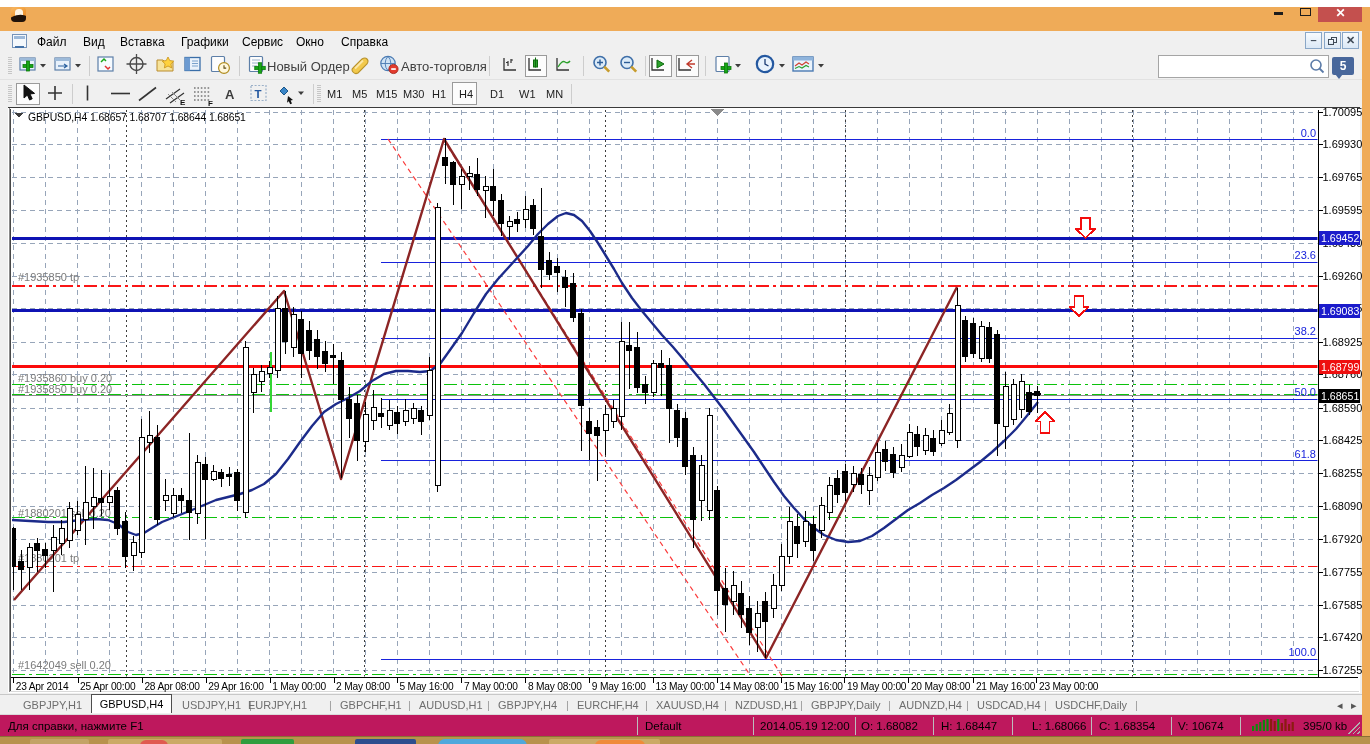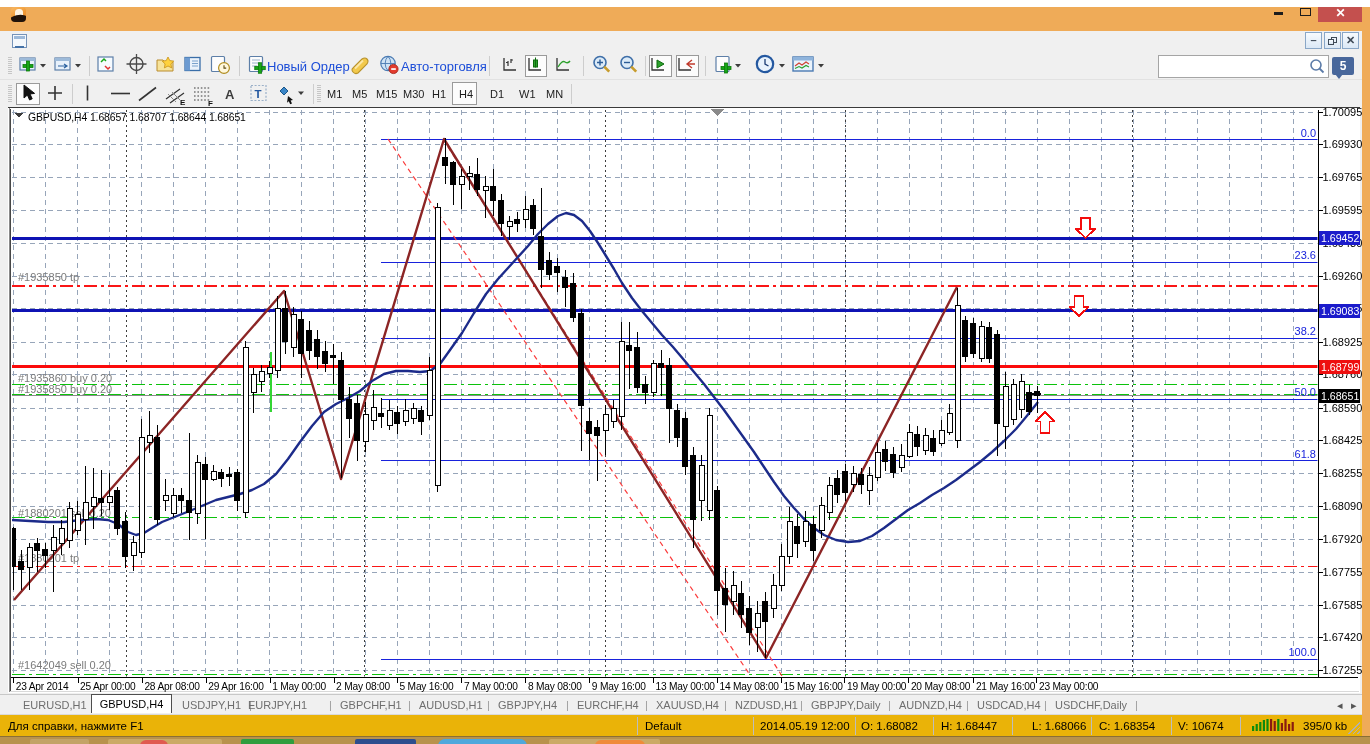--- a/index.html
+++ b/index.html
@@ -25,34 +25,34 @@
 #menubar .mi { position:absolute; top:4px; }
 #menuicon { left:12px; top:34px; width:15px; height:14px; border:1px solid #7593b9; background:#f4f8fc; }
 #menuicon:before { content:""; position:absolute; left:1px; top:1px; width:11px; height:3px; background:#9db9d9; }
 #menuicon:after { content:""; position:absolute; left:2px; top:6px; width:9px; height:5px; border-bottom:2px solid #4472a8; }
 .mdibtn { top:32px; width:17px; height:17px; background:linear-gradient(#f7fbfe,#dbe8f6); border:1px solid #8aa7c7; color:#3f4b58; text-align:center; font-size:11px; line-height:15px; font-weight:bold; }
 
 #tb1 { left:0; top:52px; width:1362px; height:28px; background:#f0f0f0; border-bottom:1px solid #e2e2e2; }
 #tb2 { left:0; top:81px; width:1362px; height:42px; background:#f0f0f0; }
 .grip { top:5px; width:4px; height:18px; background:repeating-linear-gradient(#c6c6c6 0 1px, #f0f0f0 1px 2px); }
 .tsep { top:4px; width:1px; height:20px; background:#cdcdcd; }
-.tbtxt { position:absolute; font-size:13px; color:#1d4ed8; top:7px; }
+.tbtxt { position:absolute; font-size:13px; color:#404040; top:7px; }
 .tfbtn { position:absolute; font-size:11px; color:#1c1c1c; top:7px; }
 #chartline { left:8px; top:107px; width:1352px; height:2px; background:#3a3a3a; }
 #searchbox { left:1158px; top:55px; width:171px; height:23px; background:#fff; border:1px solid #a5a5a5; }
 #cmicon { left:1332px; top:57px; width:22px; height:18px; background:#48679b; border-radius:2px; color:#fff; font-size:12px; font-weight:bold; text-align:center; line-height:18px; }
 #cmicon:after { content:""; position:absolute; left:3px; top:17px; border-left:4px solid transparent; border-right:4px solid transparent; border-top:5px solid #48679b; }
 
 .pressed { position:absolute; border:1px solid #9a9a9a; background:#fcfcfc; }
 
 #tabbar { left:0; top:694px; width:1362px; height:19px; background:#f0f0f0; border-top:1px solid #c8c8c8; font-size:11px; color:#6e6e6e; }
 #tabbar .tab { position:absolute; top:4px; }
 #tabbar .tsp { position:absolute; top:4px; color:#9a9a9a; }
 #activetab { left:91px; top:694px; width:81px; height:19px; background:#fff; border:1px solid #4e4e4e; border-bottom:none; text-align:center; font-size:11px; color:#000; line-height:18px; }
-#statusbar { left:0; top:714px; width:1362px; height:22px; background:#eab308; border-top:1px solid #dadada; font-size:11.5px; color:#000; }
+#statusbar { left:0; top:714px; width:1362px; height:22px; background:#be185d; border-top:1px solid #dadada; font-size:11.5px; color:#000; }
 #statusbar .st { position:absolute; top:5px; }
 #statusbar .ssep { position:absolute; top:2px; width:1px; height:18px; background:#bdbdbd; }
 #taskbar { left:0; top:736px; width:1370px; height:8px; background:#b8924c; border-top:1px solid #8a6f35; overflow:hidden; }
 #taskbar .ti { position:absolute; top:2px; height:6px; border-radius:2px 2px 0 0; }
 #grip2 { left:1348px; top:722px; width:12px; height:12px;
   background:linear-gradient(135deg, transparent 0 50%, #b0b0b0 50% 56%, transparent 56% 68%, #b0b0b0 68% 74%, transparent 74% 86%, #b0b0b0 86% 92%, transparent 92%); }
 svg { position:absolute; left:0; top:0; }
 </style>
 </head>
 <body>
@@ -63,20 +63,29 @@
   <div class="abs" id="titlebar"></div>
   <div class="abs" id="appicon">
       <div class="tm"></div>
       <div class="sw"></div>
     </div>
   <div class="abs" id="btnmin"></div>
   <div class="abs" id="btnmax"></div>
   <div class="abs" id="btnclose">✕</div>
   <div class="abs" id="rightborder"></div>
 
+  <div class="abs" id="menubar">
+    <span class="mi" style="left:37px">Файл</span>
+    <span class="mi" style="left:83px">Вид</span>
+    <span class="mi" style="left:120px">Вставка</span>
+    <span class="mi" style="left:181px">Графики</span>
+    <span class="mi" style="left:242px">Сервис</span>
+    <span class="mi" style="left:296px">Окно</span>
+    <span class="mi" style="left:341px">Справка</span>
+  </div>
   <div class="abs" id="menuicon"></div>
   <div class="abs mdibtn" style="left:1305px">–</div>
   <div class="abs mdibtn" style="left:1324px">
       <span style="position:absolute;left:5.5px;top:3.5px;width:6px;height:6px;border:1.4px solid #3f4b58;background:transparent"></span>
       <span style="position:absolute;left:3px;top:6px;width:6px;height:6px;border:1.4px solid #3f4b58;background:linear-gradient(#f7fbfe,#dbe8f6)"></span>
     </div>
   <div class="abs mdibtn" style="left:1342px">✕</div>
 
   <div class="abs" id="tb1">
     <div class="grip" style="position:absolute;left:8px"></div>
@@ -398,21 +407,21 @@
 <text x="847" y="689.5" font-size="10.2" letter-spacing="-0.2" fill="#000000">19 May 00:00</text>
 <path d="M908.5 677.9 v5" stroke="#000" stroke-width="1.2" fill="none"></path>
 <text x="910.9" y="689.5" font-size="10.2" letter-spacing="-0.2" fill="#000000">20 May 08:00</text>
 <path d="M973.5 677.9 v5" stroke="#000" stroke-width="1.2" fill="none"></path>
 <text x="975.9" y="689.5" font-size="10.2" letter-spacing="-0.2" fill="#000000">21 May 16:00</text>
 <path d="M1036.5 677.9 v5" stroke="#000" stroke-width="1.2" fill="none"></path>
 <text x="1039" y="689.5" font-size="10.2" letter-spacing="-0.2" fill="#000000">23 May 00:00</text>
 </svg>
 
   <div class="abs" id="tabbar">
-    <span class="tab" style="left:23px">EURUSD,H1</span>
+    <span class="tab" style="left:23px">GBPJPY,H1</span>
     <span class="tab" style="left:182px">USDJPY,H1</span>
       <span class="tsp" style="left:249px">|</span>
     <span class="tab" style="left:248px">EURJPY,H1</span>
       <span class="tsp" style="left:329px">|</span>
     <span class="tab" style="left:340px">GBPCHF,H1</span>
       <span class="tsp" style="left:408px">|</span>
     <span class="tab" style="left:419px">AUDUSD,H1</span>
       <span class="tsp" style="left:487px">|</span>
     <span class="tab" style="left:498px">GBPJPY,H4</span>
       <span class="tsp" style="left:566px">|</span>

